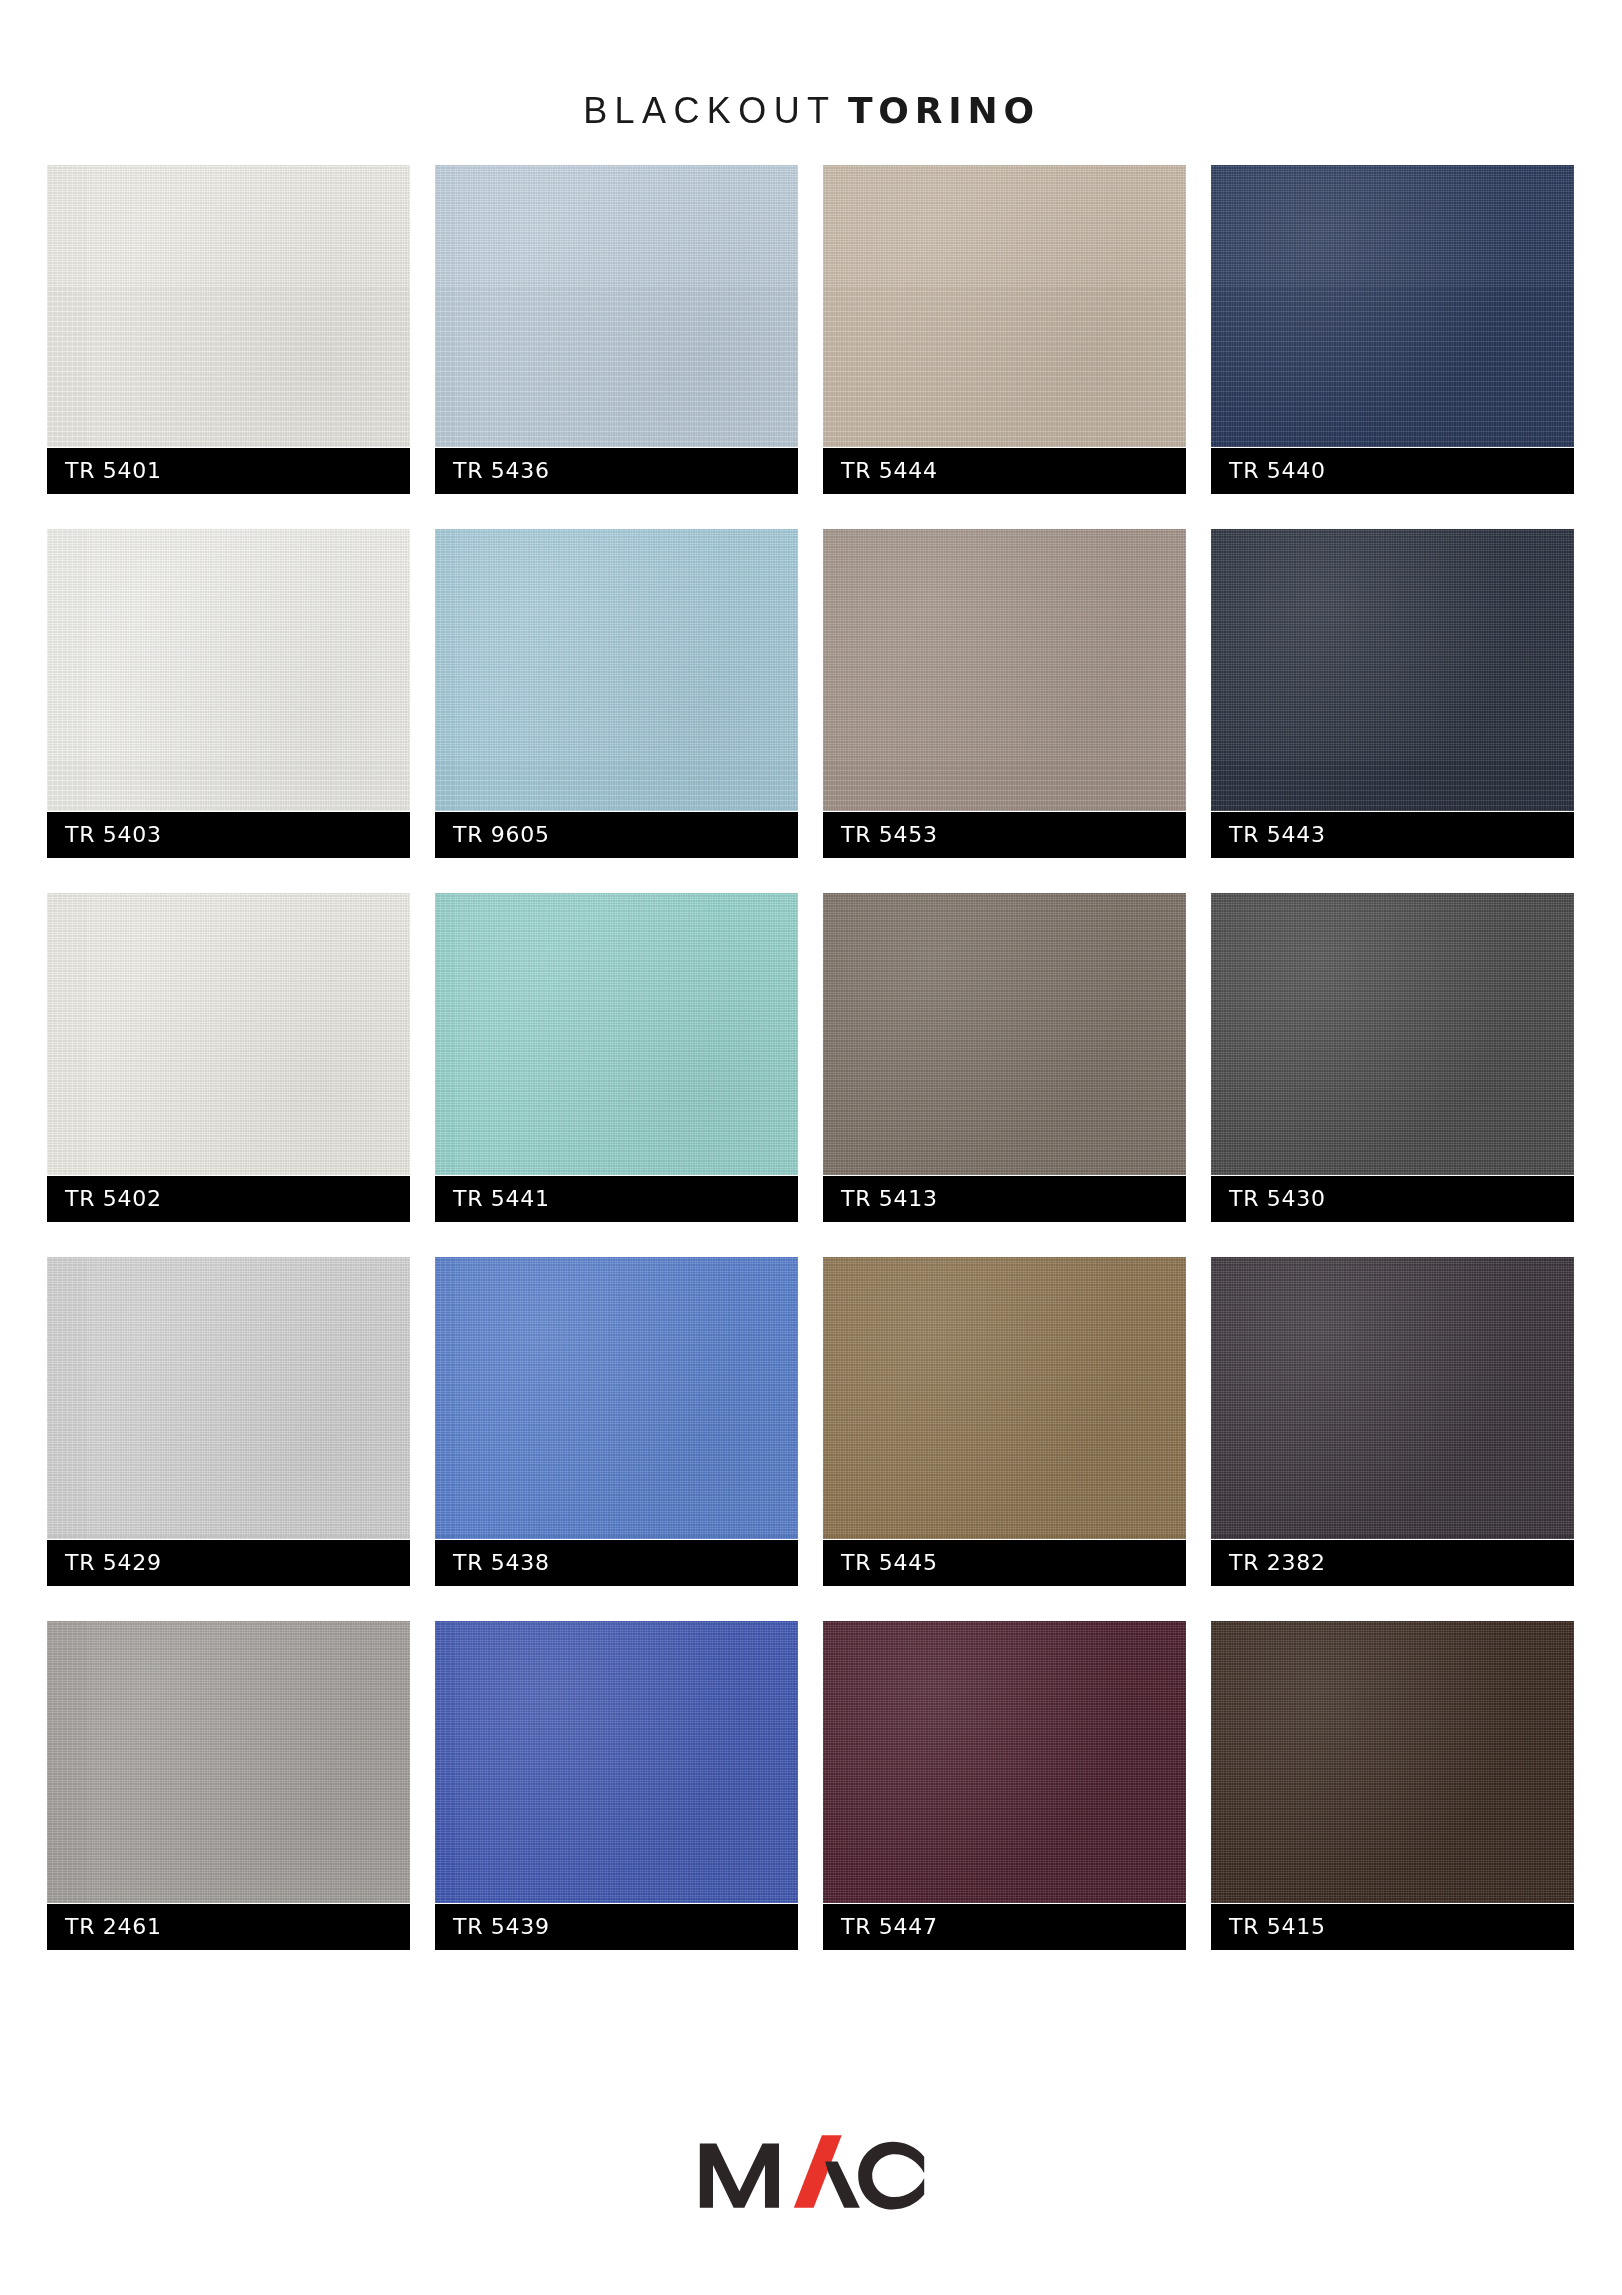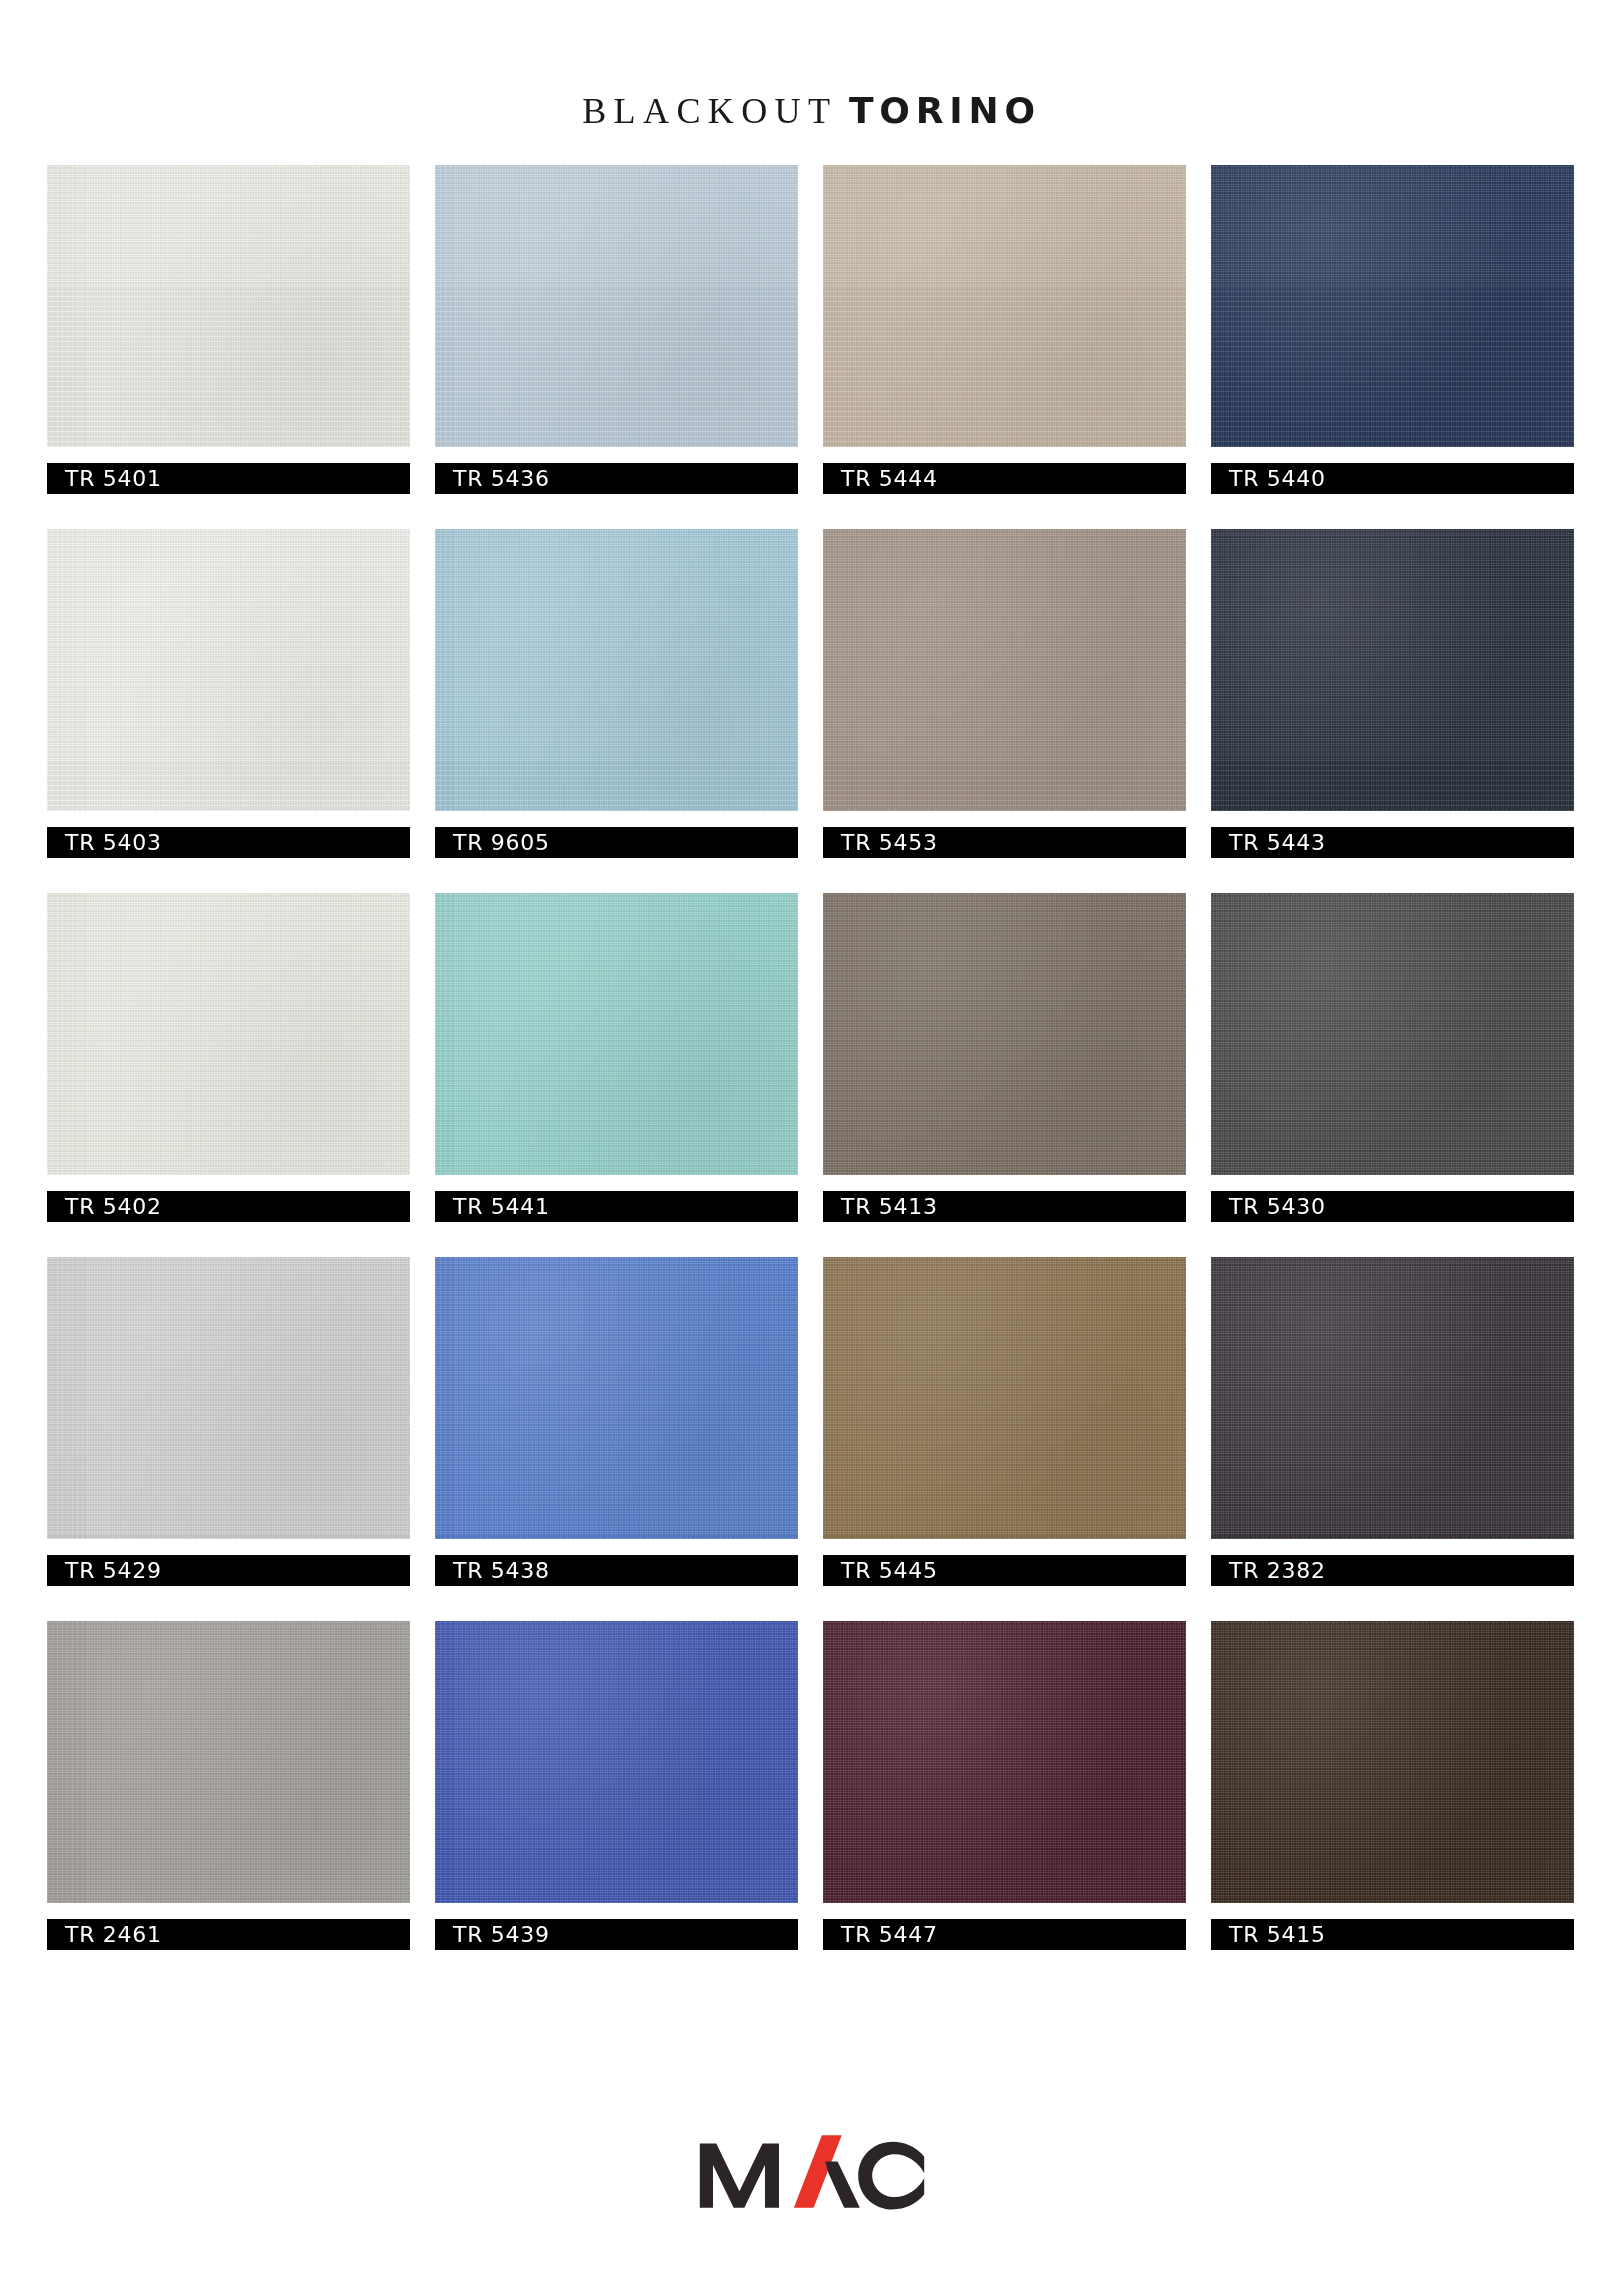--- a/index.html
+++ b/index.html
@@ -25,21 +25,21 @@
   .title {
     display: inline-block;
     font-size: 36px;
     line-height: 1;
     color: #1a1a1a;
     white-space: nowrap;
   }
   .title-light {
     font-weight: 300;
     letter-spacing: 7.4px;
-    font-family: Liberation Serif, serif;
+    font-family: Liberation Sans, sans-serif;
   }
   .title-bold {
     font-weight: 700;
     letter-spacing: 5.8px;
     font-family: "DejaVu Sans", sans-serif;
     margin-left: 11.6px;
     margin-top: 41px;
   }
 
   
@@ -94,21 +94,21 @@
     background-image:
       radial-gradient(circle at 30% 25%, rgba(255,255,255,0.09), rgba(255,255,255,0) 60%),
       radial-gradient(circle at 75% 70%, rgba(0,0,0,0.045), rgba(0,0,0,0) 65%);
     pointer-events: none;
   }
   .swatch-label-bar {
     position: absolute;
     left: 0;
     bottom: 0;
     width: 100%;
-    height: 31px;
+    height: 46px;
     background: #000000;
     display: flex;
     align-items: center;
   }
   .swatch-label {
     color: #ffffff;
     font-family: "DejaVu Sans", sans-serif;
     font-size: 22px;
     font-weight: 400;
     letter-spacing: 0.7px;

